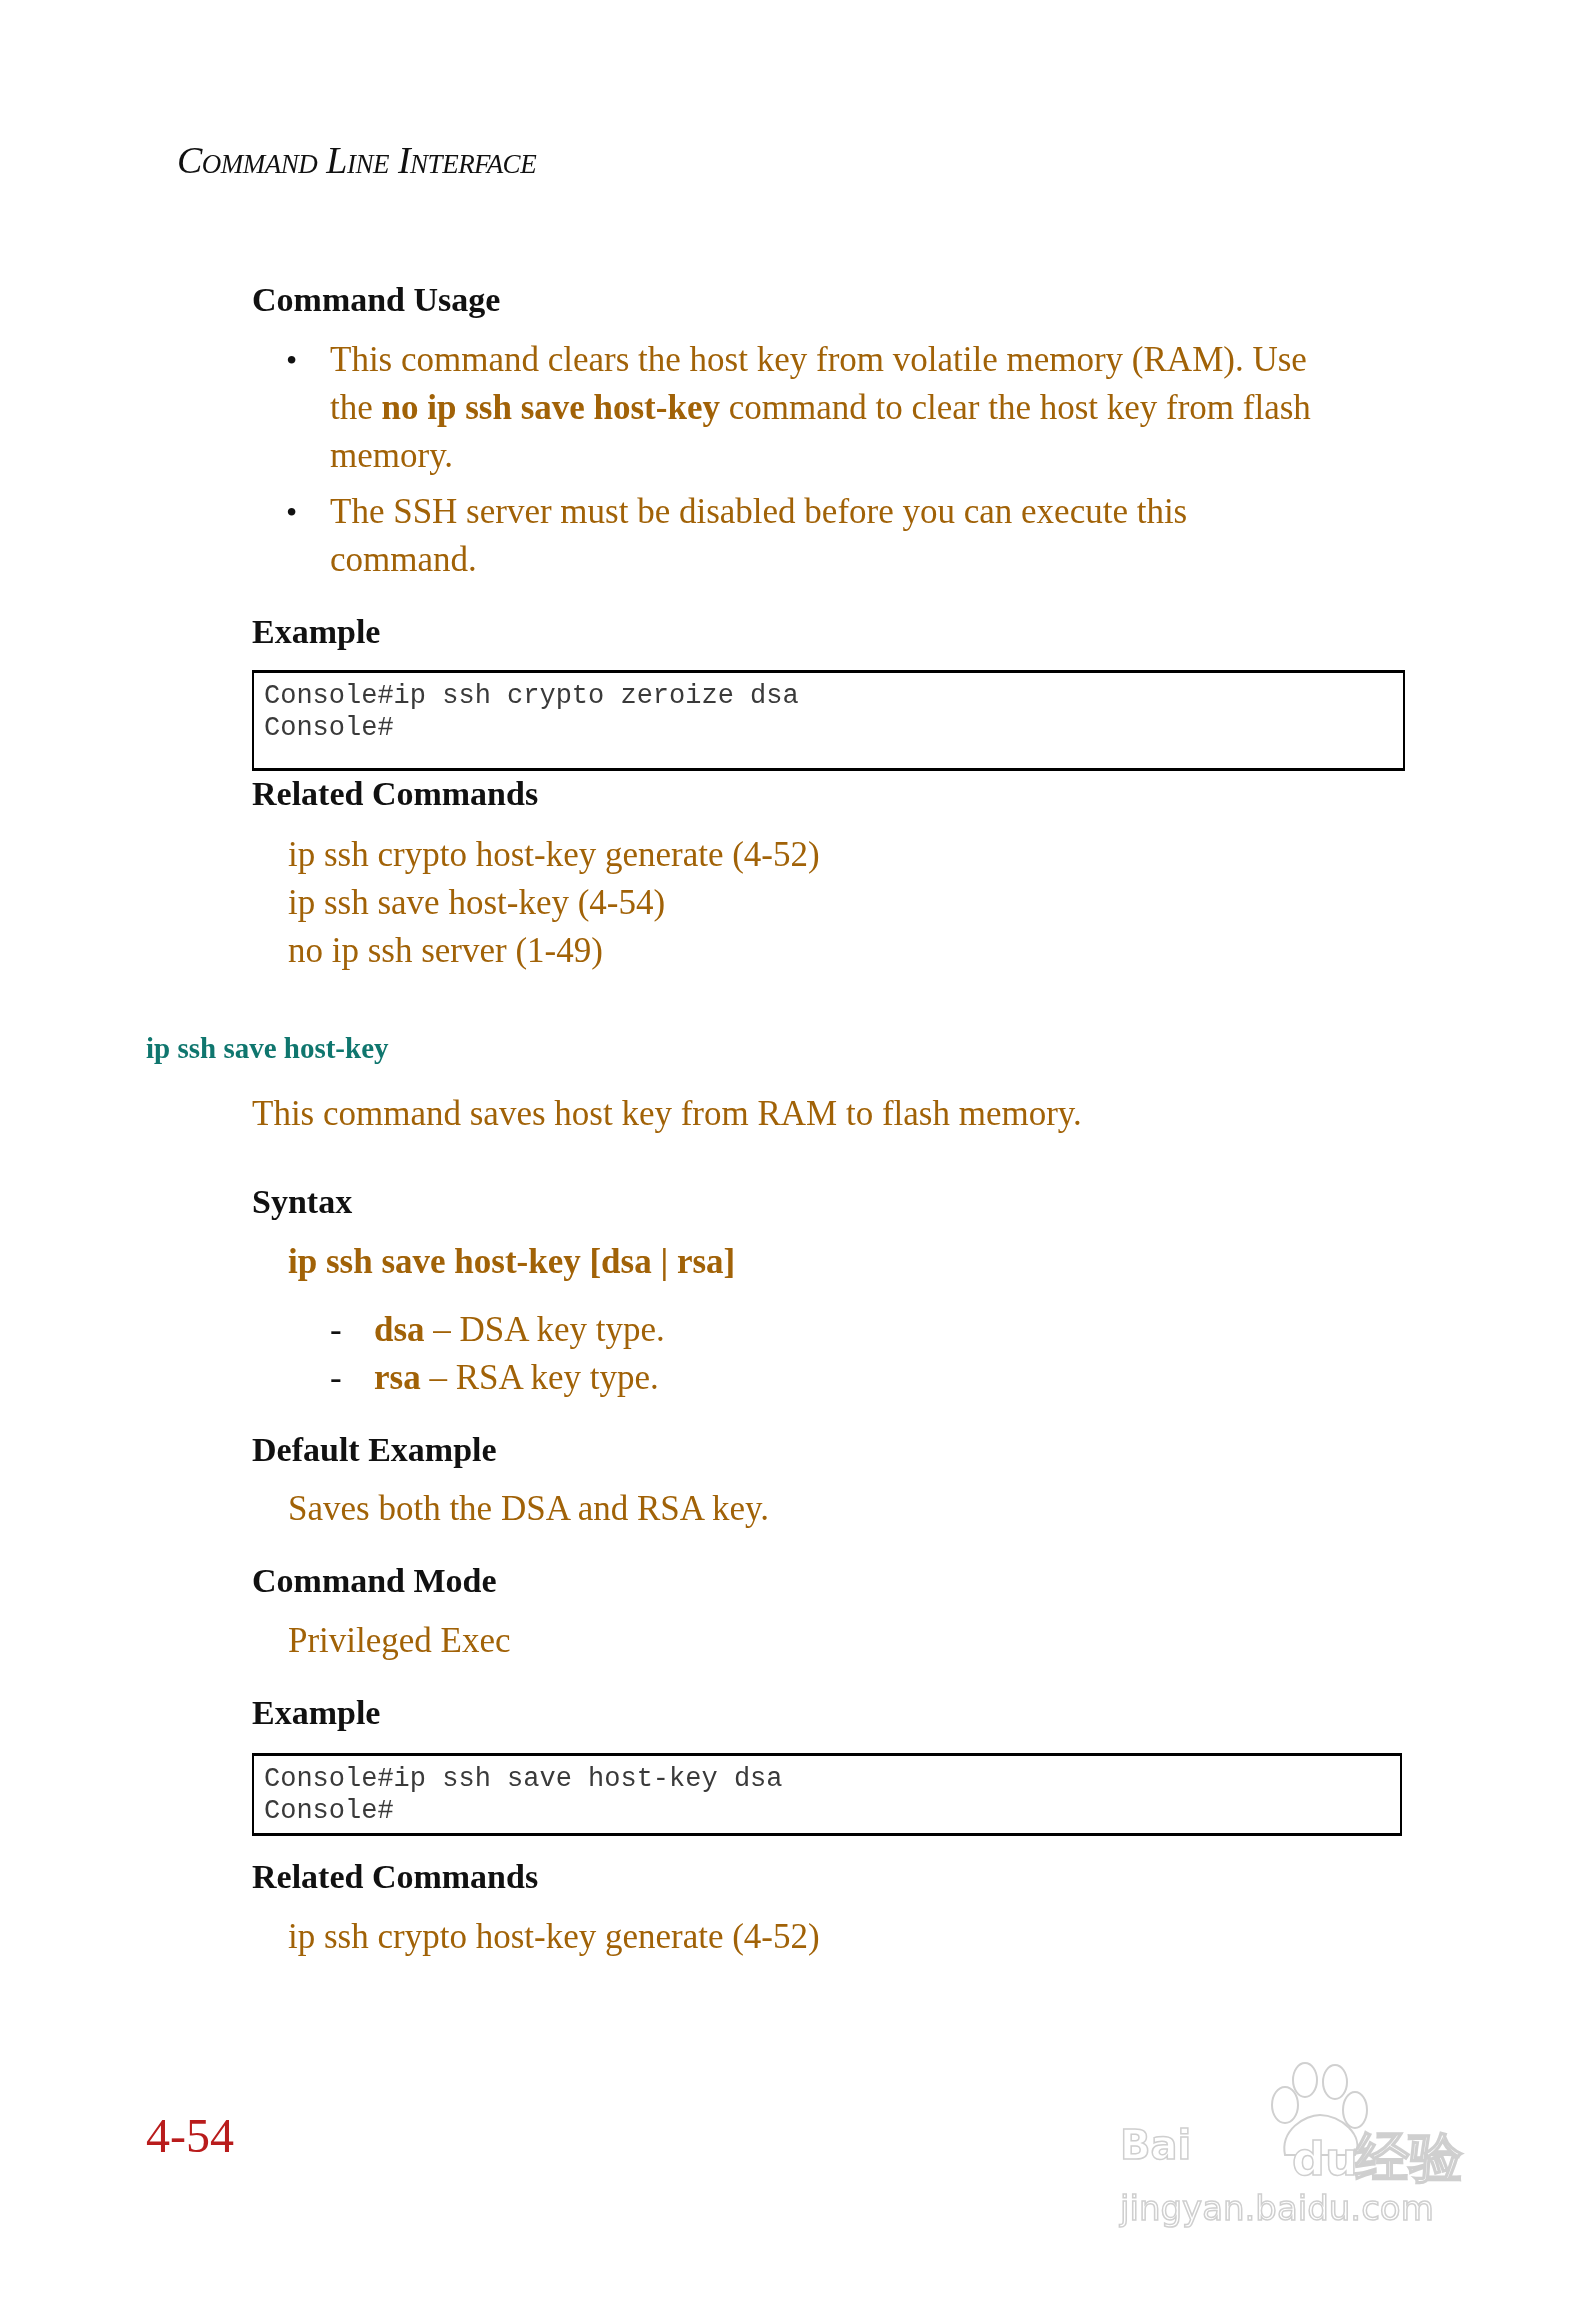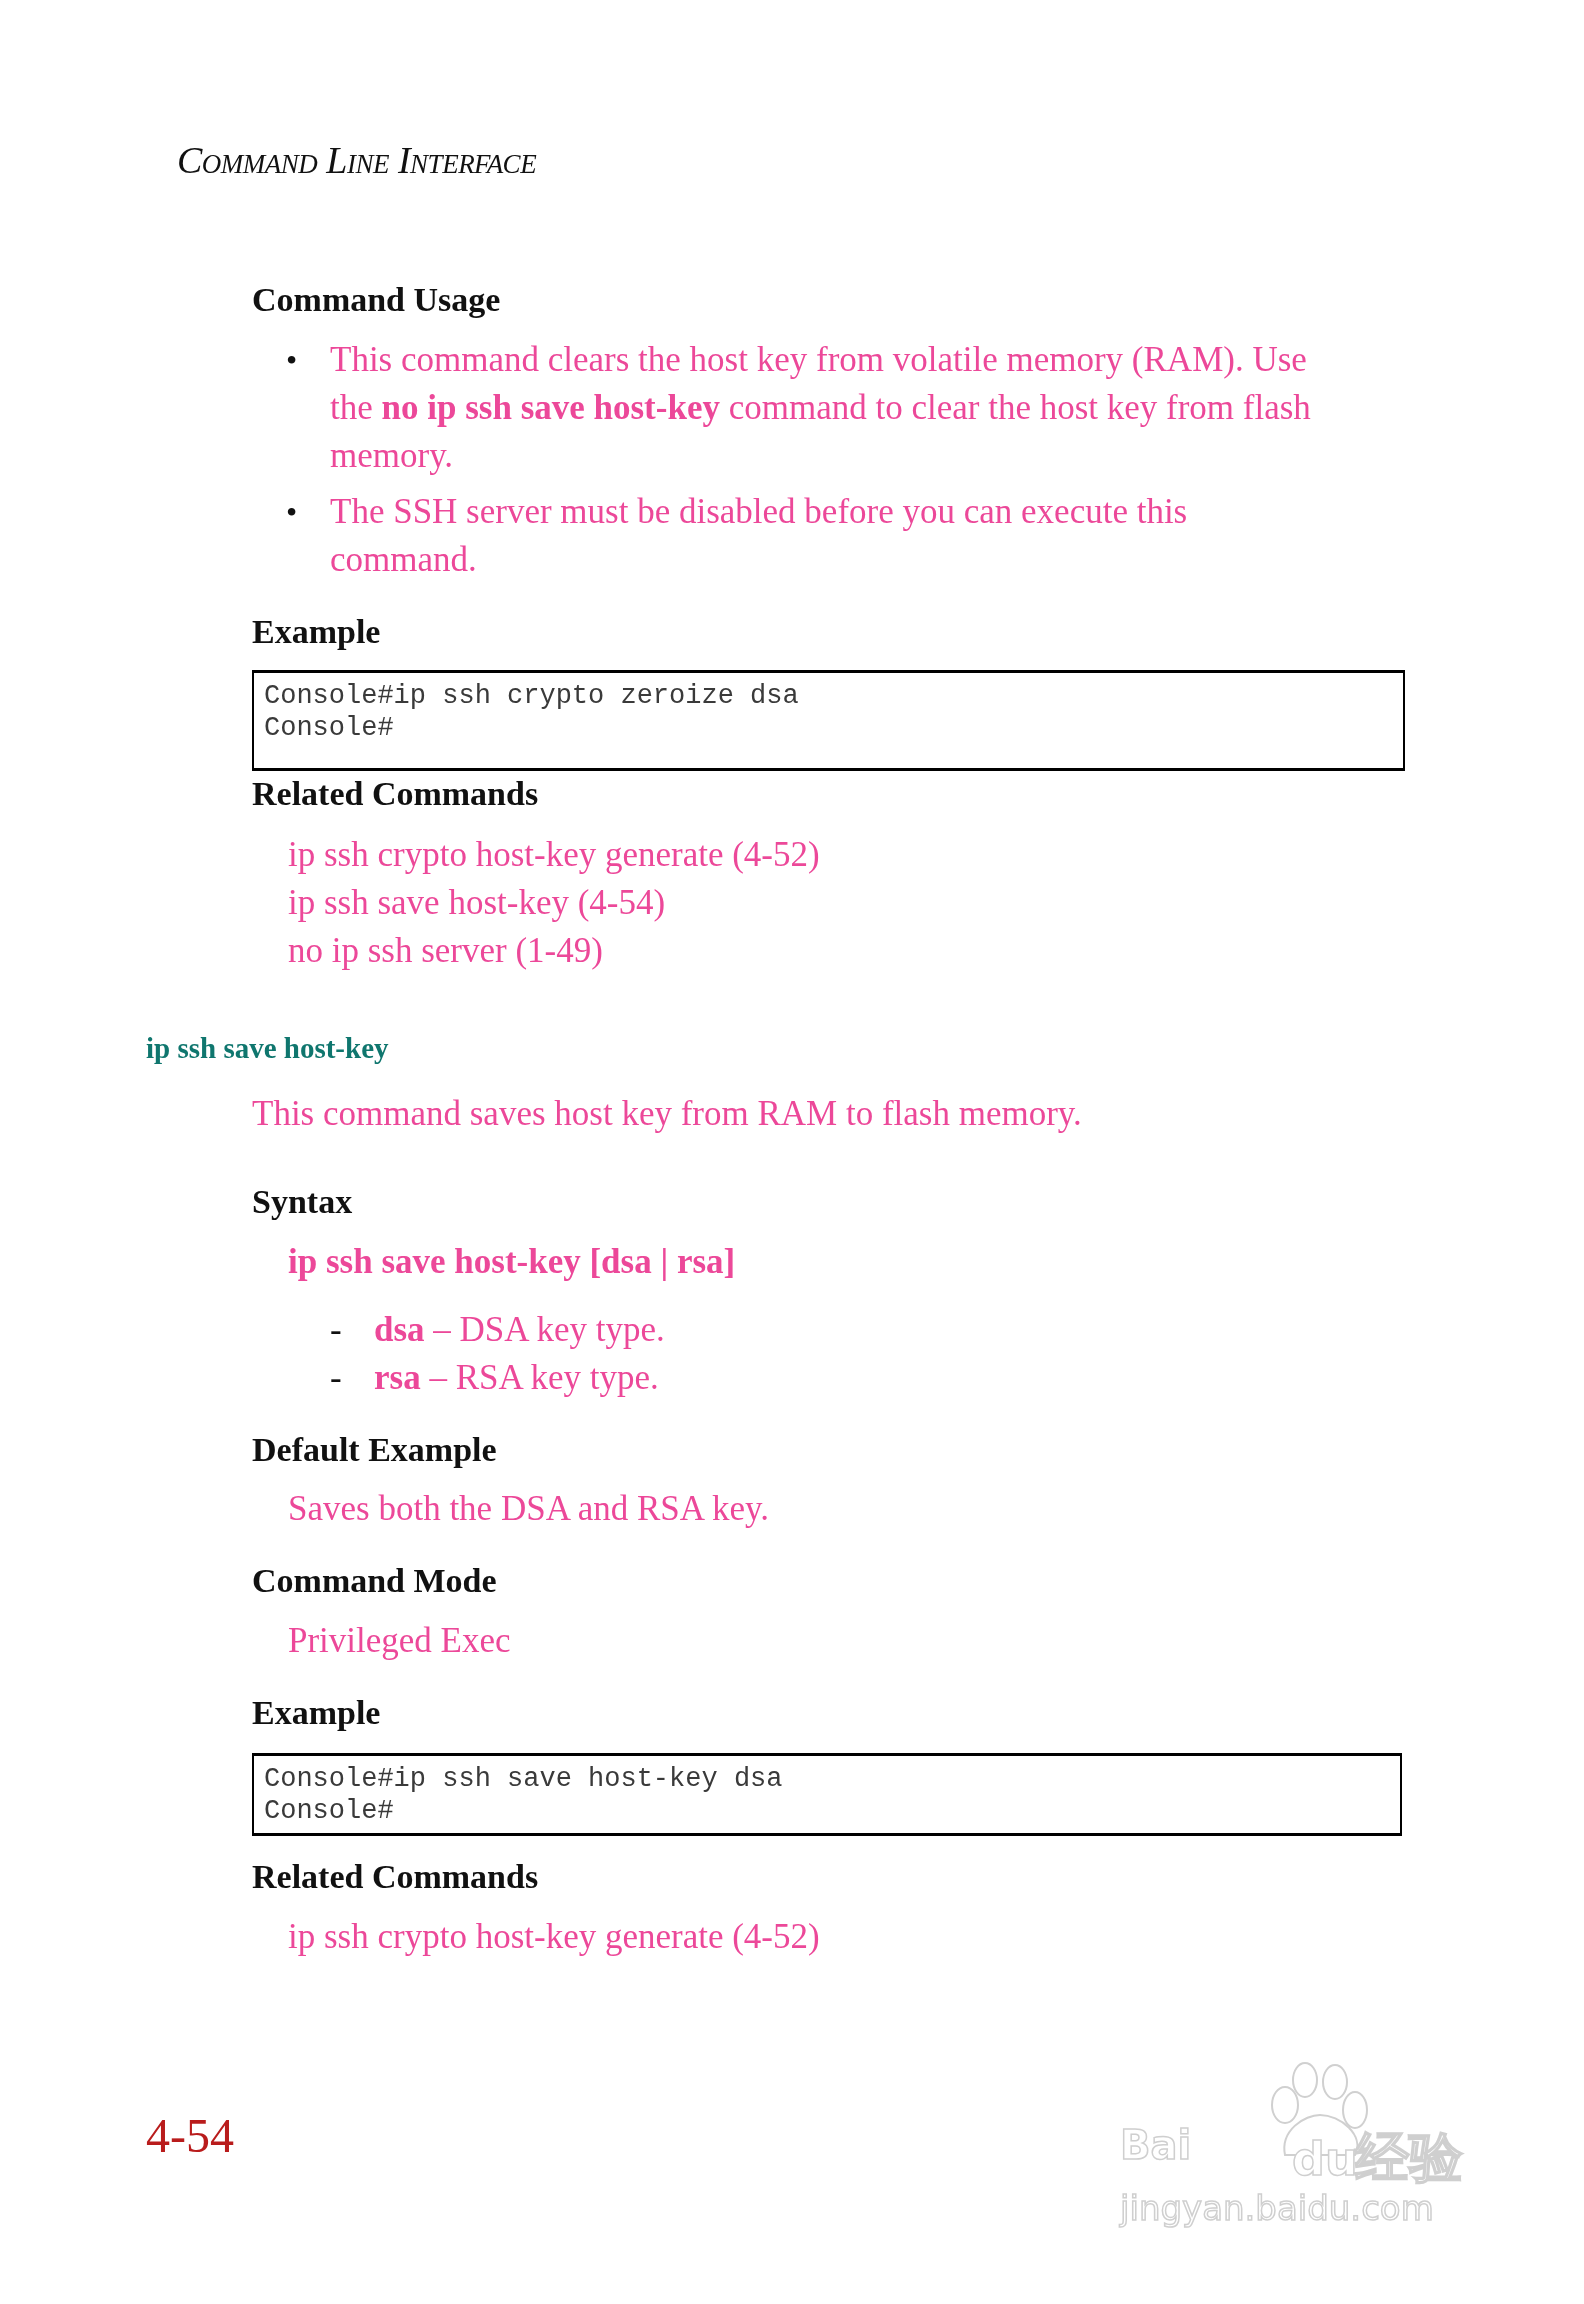--- a/index.html
+++ b/index.html
@@ -34,21 +34,21 @@
       color: #111;
     }
     .h-command {
       font-weight: bold;
       font-size: 29px;
       left: 146px;
       color: #0f766e;
     }
     .body-text {
       font-size: 35px;
-      color: #ec4899;
+      color: #a16207;
     }
     .bold { font-weight: bold; }
     .bullet {
       left: 286px;
       font-size: 32px;
     }
     .dash {
       left: 330px;
       font-size: 35px;
     }

